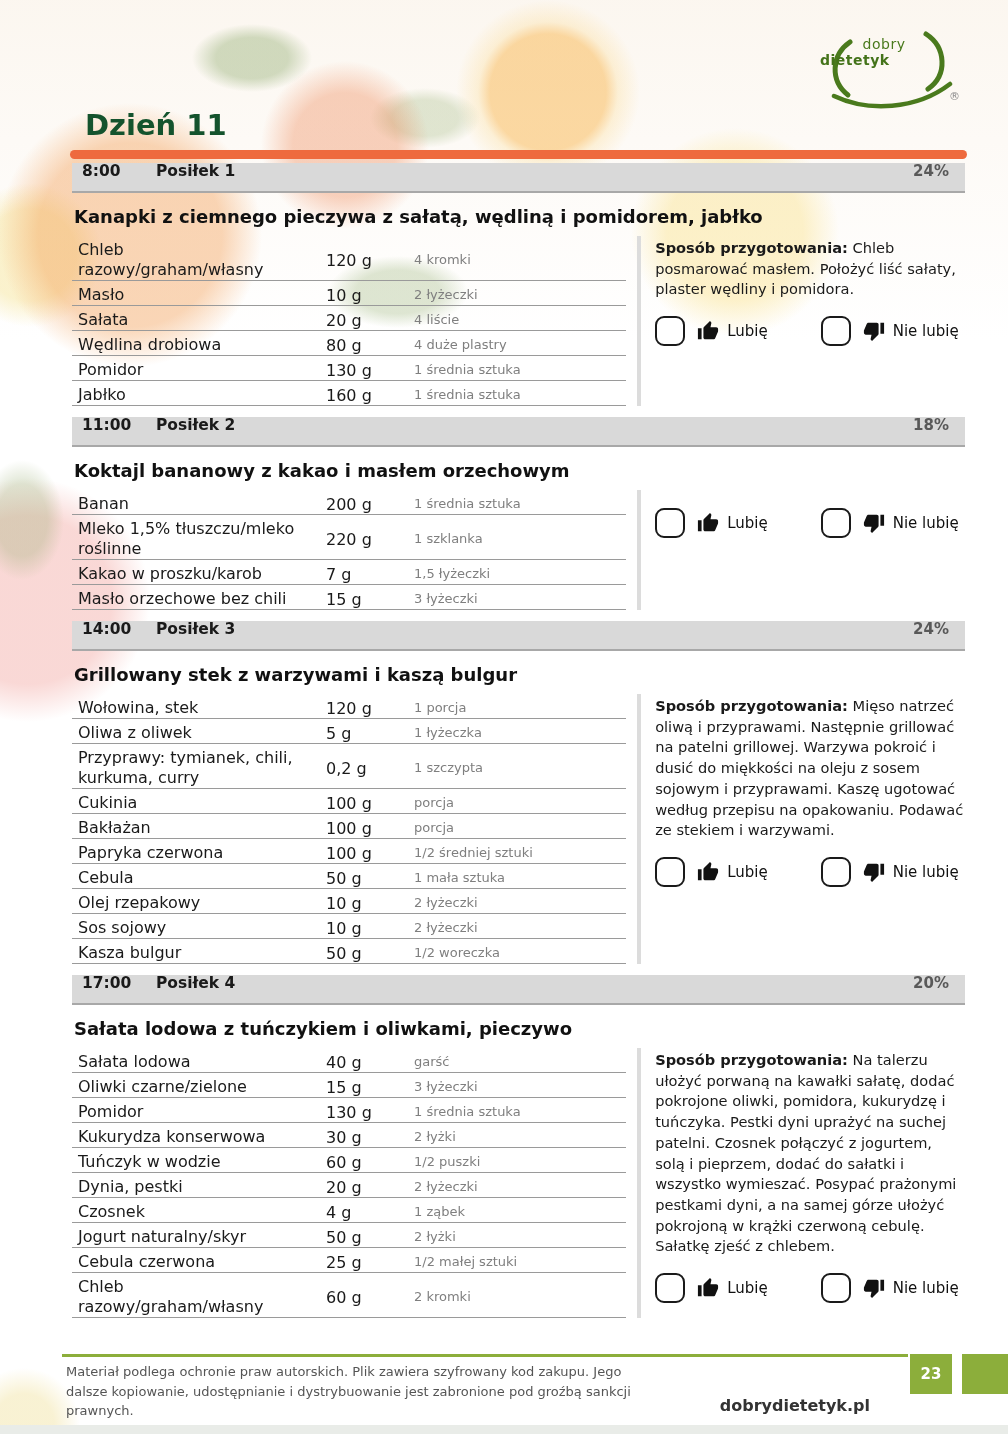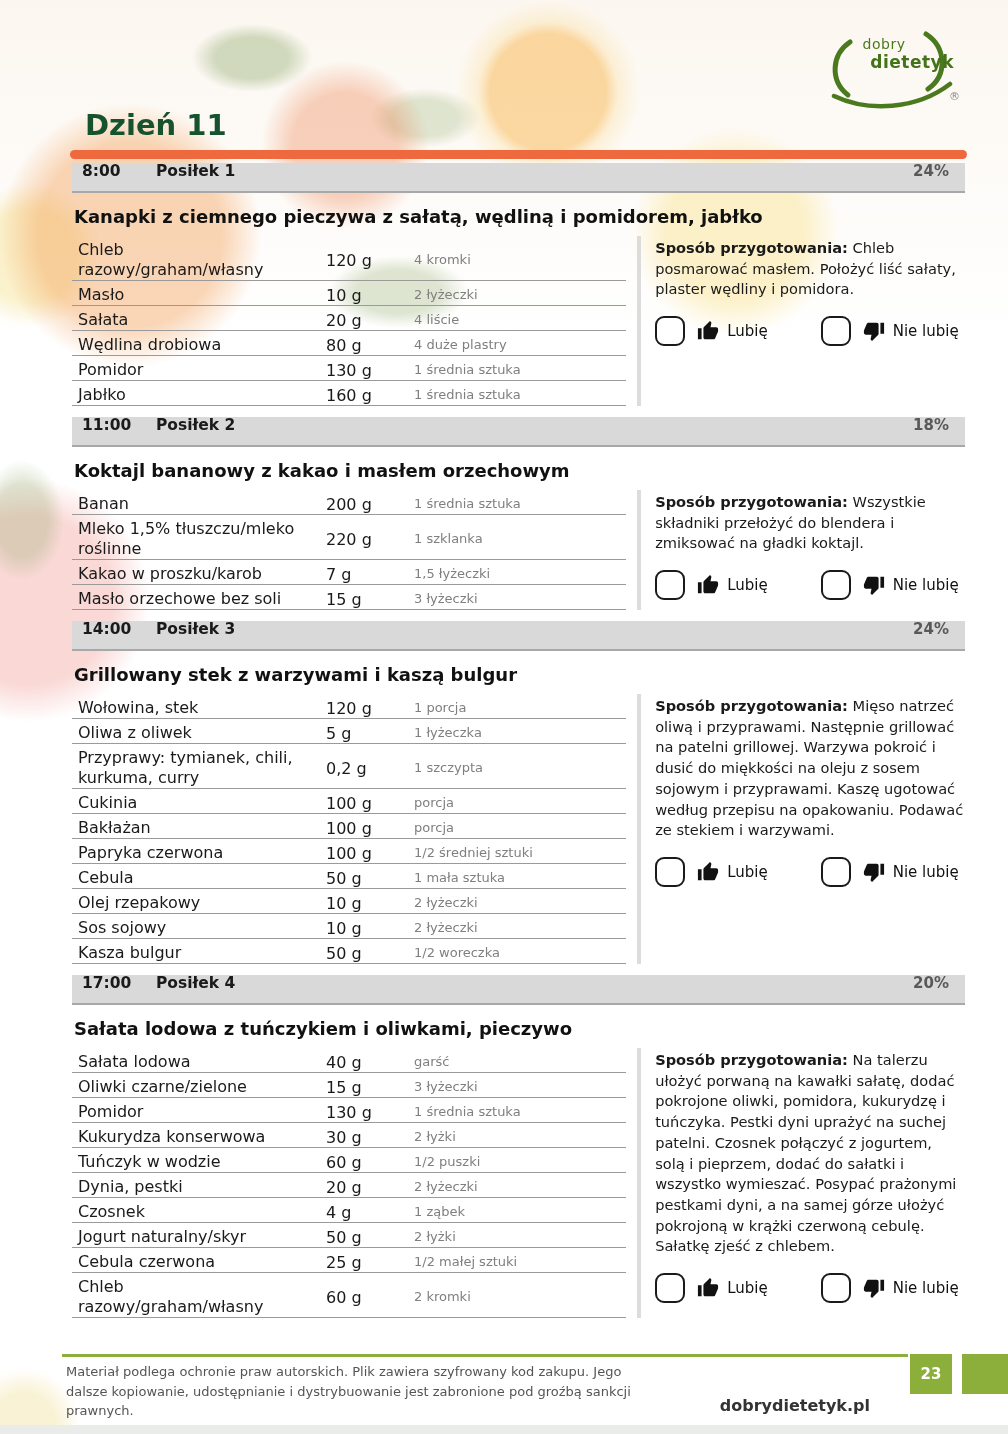--- a/index.html
+++ b/index.html
@@ -39,22 +39,22 @@
   }
 
   
   .logo { position: absolute; top: 28px; right: 46px; width: 142px; height: 82px; }
   .logo svg { position: absolute; inset: 0; }
   .logo .t1 {
     position: absolute; top: 8px; left: 0; width: 128px; text-align: center;
     font-size: 14px; color: #4a7a1d; letter-spacing: 0.5px;
   }
   .logo .t2 {
-    position: absolute; top: 24px; left: 6px; width: 128px; text-align: right;
-    font-size: 17px; font-weight: bold; color: #44731a; letter-spacing: 0.5px;
+    position: absolute; top: 24px; left: 0; width: 128px; text-align: left;
+    font-size: 14px; font-weight: bold; color: #44731a; letter-spacing: 0.5px;
   }
   .logo .reg { position: absolute; top: 62px; right: 2px; font-size: 11px; color: #8a8a8a; }
 
   
   .day-title {
     position: absolute; top: 108px; left: 85px;
     font-size: 29px; font-weight: bold; color: #14532d;
   }
   .orange-bar {
     position: absolute; top: 150px; left: 70px; width: 897px; height: 9px;
@@ -223,28 +223,27 @@
     <span class="ing-name">Mleko 1,5% tłuszczu/mleko roślinne</span>
     <span class="ing-amount">220 g</span>
     <span class="ing-measure">1 szklanka</span>
   </div>
             <div class="ing-row">
     <span class="ing-name">Kakao w proszku/karob</span>
     <span class="ing-amount">7 g</span>
     <span class="ing-measure">1,5 łyżeczki</span>
   </div>
             <div class="ing-row">
-    <span class="ing-name">Masło orzechowe bez soli</span>
+    <span class="ing-name">Masło orzechowe bez chili</span>
     <span class="ing-amount">15 g</span>
     <span class="ing-measure">3 łyżeczki</span>
   </div>
           </div>
       <div class="vdivider"></div>
       <div class="prep-col">
-        <p class="prep-text"><b>Sposób przygotowania:</b> <span>Wszystkie składniki przełożyć do blendera i zmiksować na gładki koktajl.</span></p>
         <div class="vote-row">
           <div class="vote">
             <span class="checkbox"></span>
             <span class="thumb">
               <svg viewBox="0 0 24 24" width="22" height="22">
                     <path fill="#111" d="M1 21h4V9H1v12zM23 10c0-1.1-.9-2-2-2h-6.31l.95-4.57.03-.32c0-.41-.17-.79-.44-1.06L14.17 1 7.59 7.59C7.22 7.95 7 8.45 7 9v10c0 1.1.9 2 2 2h9c.83 0 1.54-.5 1.84-1.22l3.02-7.05c.09-.23.14-.47.14-.73v-2z"></path>
                   </svg>
             </span>
             <span class="vote-label">Lubię</span>
           </div>

